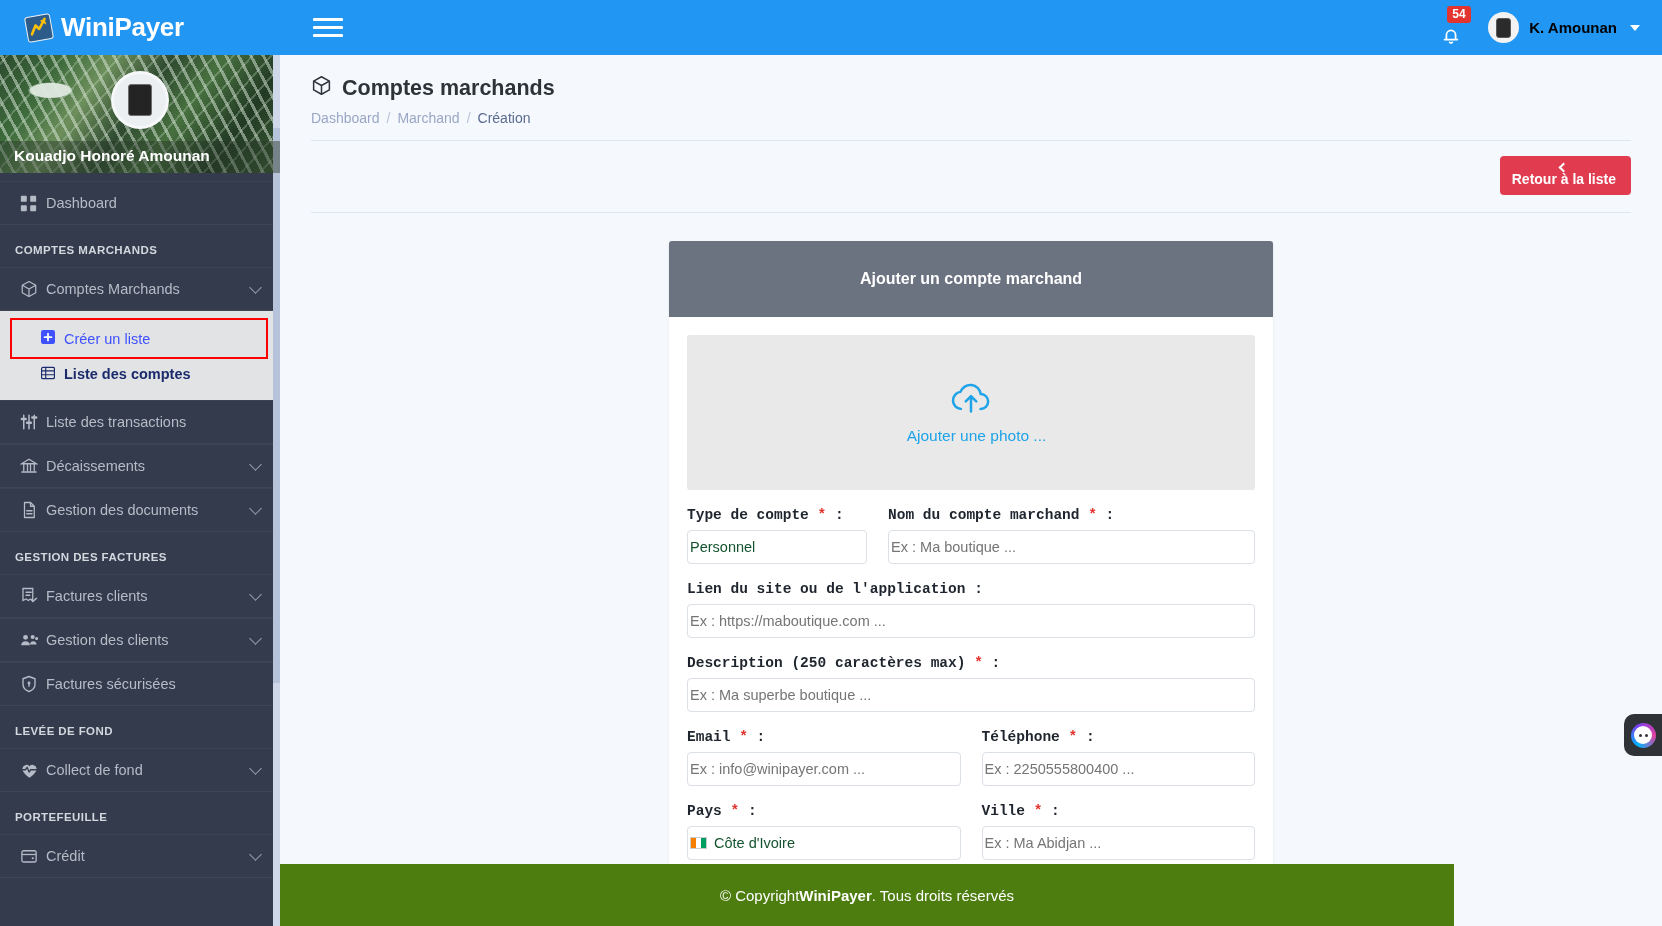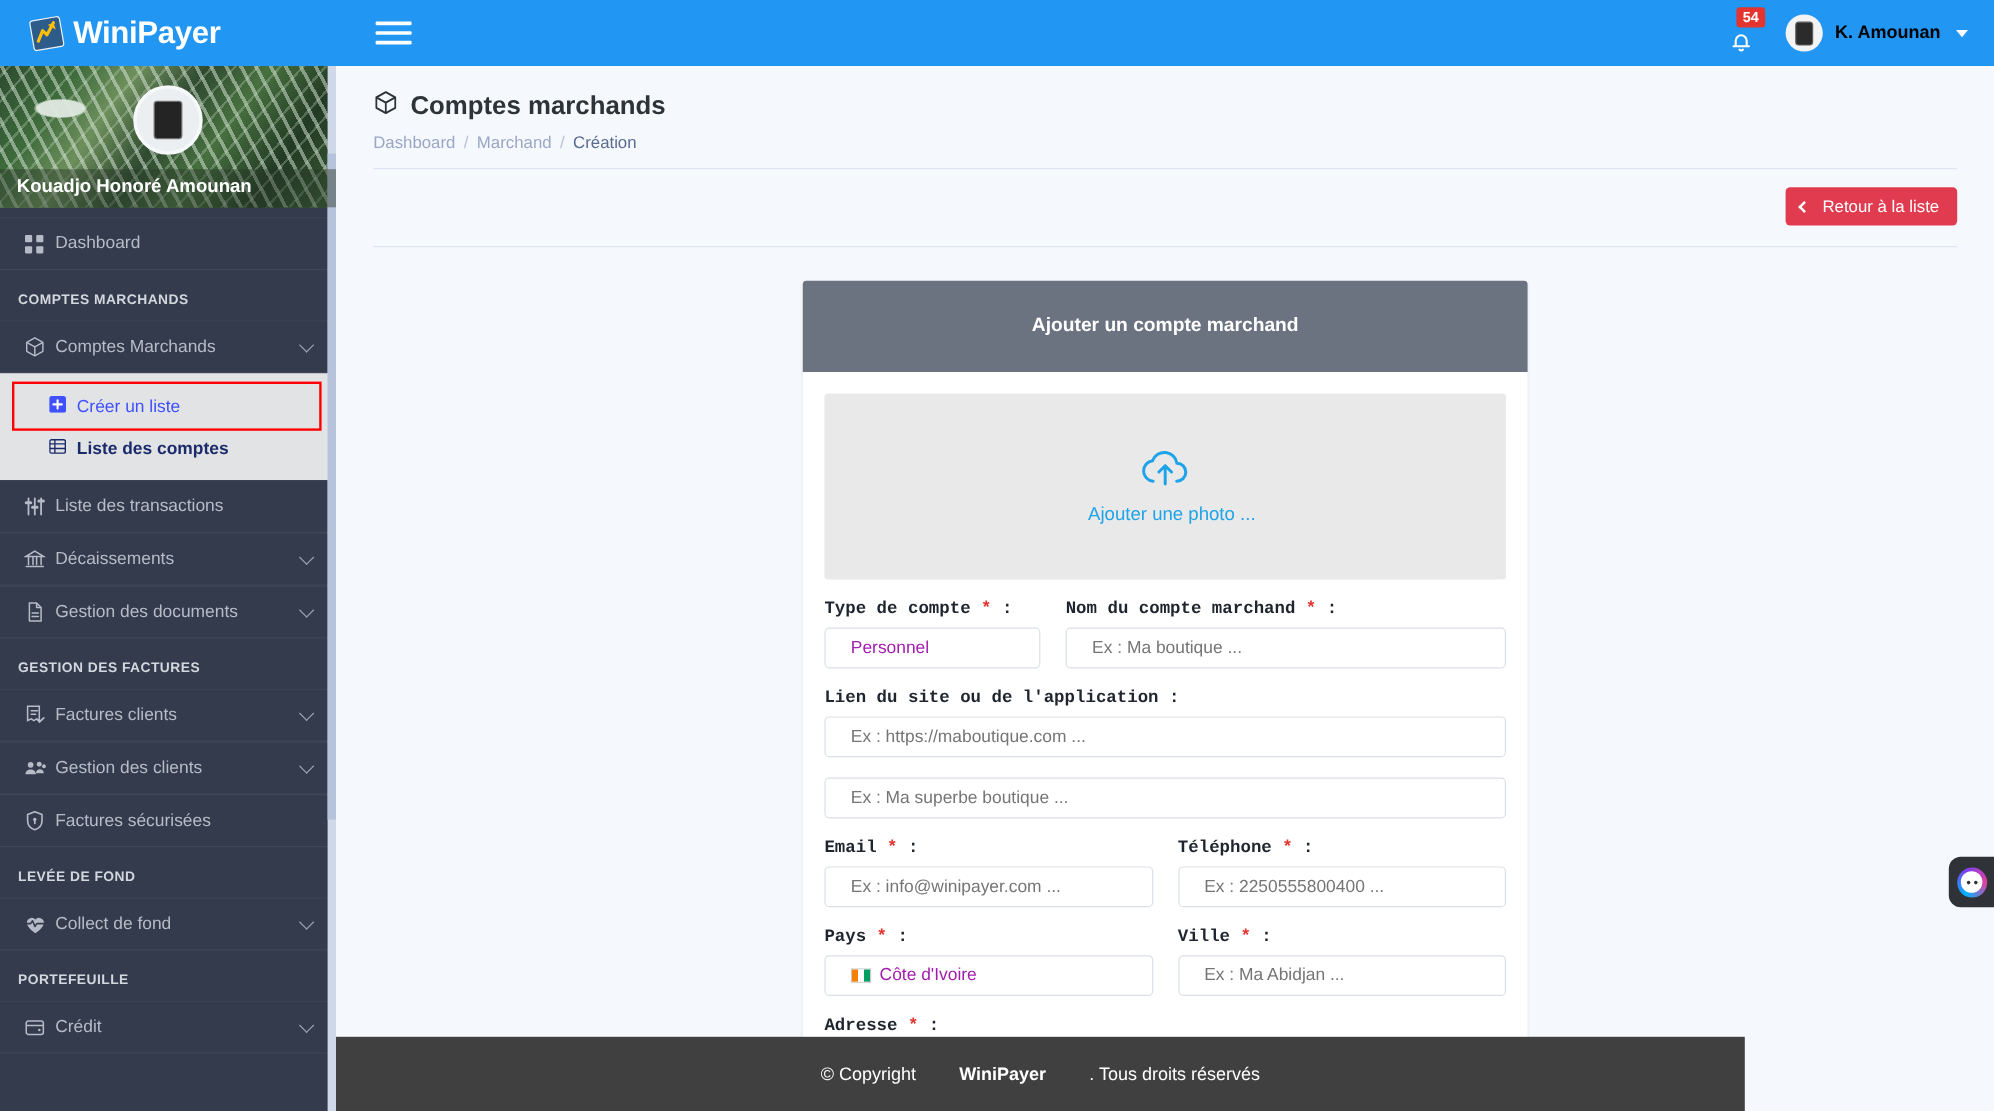--- a/index.html
+++ b/index.html
@@ -192,25 +192,26 @@
   .breadcrumb a { color: #9aa7c4; text-decoration: none; }
   .breadcrumb .cur { color: #5a6b90; }
   .hr { margin: 14px 31px 0; border-top: 1px solid #dfe5f0; }
 
   .toolbar {
     display: flex; justify-content: flex-end;
     padding: 15px 31px 0;
   }
   .btn-back {
     background: #e03b4f; color: #fff;
-    font-size: 14px; font-weight: normal;
+    font-size: 14px; font-weight: bold;
     border: none; border-radius: 4px;
     padding: 8px 15px 8px 12px;
-    display: flex; align-items: center; gap: 12px;
+    display: flex; align-items: center; gap: 0;
     cursor: pointer;
+    flex-direction: column;
   }
   .chev-l {
     width: 7px; height: 7px;
     border-left: 2px solid #fff; border-bottom: 2px solid #fff;
     transform: rotate(45deg);
   }
   .hr2 { margin: 17px 31px 0; border-top: 1px solid #dfe5f0; }
 
   
   .card-wrap { display: flex; justify-content: center; padding-top: 28px; }
@@ -244,41 +245,40 @@
   .fg.w185 { width: 185px; }
   .fg.w377 { width: 377px; }
   .flabel {
     font-size: 14.5px; font-weight: bold; color: #1f252e;
     margin-bottom: 7px;
     font-family: Liberation Mono, monospace;
   }
   .req { color: #e3342f; font-weight: bold; }
   .finput {
     height: 34px; border: 1px solid #dbe0e6; border-radius: 4px;
-    background: #fff; font-size: 14.5px; color: #a21caf;
-    padding: 0 21px;
+    background: #fff; font-size: 14.5px; color: #14532d;
+    padding: 0 2px;
     display: flex; align-items: center;
     font-family: "Liberation Sans", sans-serif;
     outline: none;
   }
   .flag {
     display: inline-flex; width: 17px; height: 12px; margin-right: 7px;
     border: .5px solid #ccc; flex-shrink: 0;
   }
   .flag i { display: block; flex: 1; height: 100%; font-style: normal; }
 
   
   .footer {
     position: absolute; left: 280px; bottom: 0;
     width: 1174px; height: 62px;
-    background: #404040; color: #fff;
+    background: #4d7c0f; color: #fff;
     display: flex; align-items: center; justify-content: center;
     font-size: 15px;
     z-index: 20;
-    gap: 36px;
   }
 
   
   .chat {
     position: absolute; right: 0; bottom: 170px;
     width: 38px; height: 42px;
     background: #2f3237;
     border-radius: 10px 0 0 10px;
     display: flex; align-items: center; justify-content: center;
     cursor: pointer; z-index: 40;
@@ -567,20 +567,24 @@
           <div class="fg full">
             <label class="flabel">
               <span>Lien du site ou de l'application</span><span> :</span>
             </label>
             <input class="finput" type="text" placeholder="Ex : https://maboutique.com ..." style="">
           </div>
         </div>
 
         <div class="row">
           <div class="fg full">
+            <label class="flabel">
+              <span>Description (250 caractères max)</span>
+              <span class="req">*</span><span> :</span>
+            </label>
             <input class="finput" type="text" placeholder="Ex : Ma superbe boutique ..." style="">
           </div>
         </div>
 
         <div class="row">
           <div class="fg half">
             <label class="flabel">
               <span>Email</span>
               <span class="req">*</span><span> :</span>
             </label>

